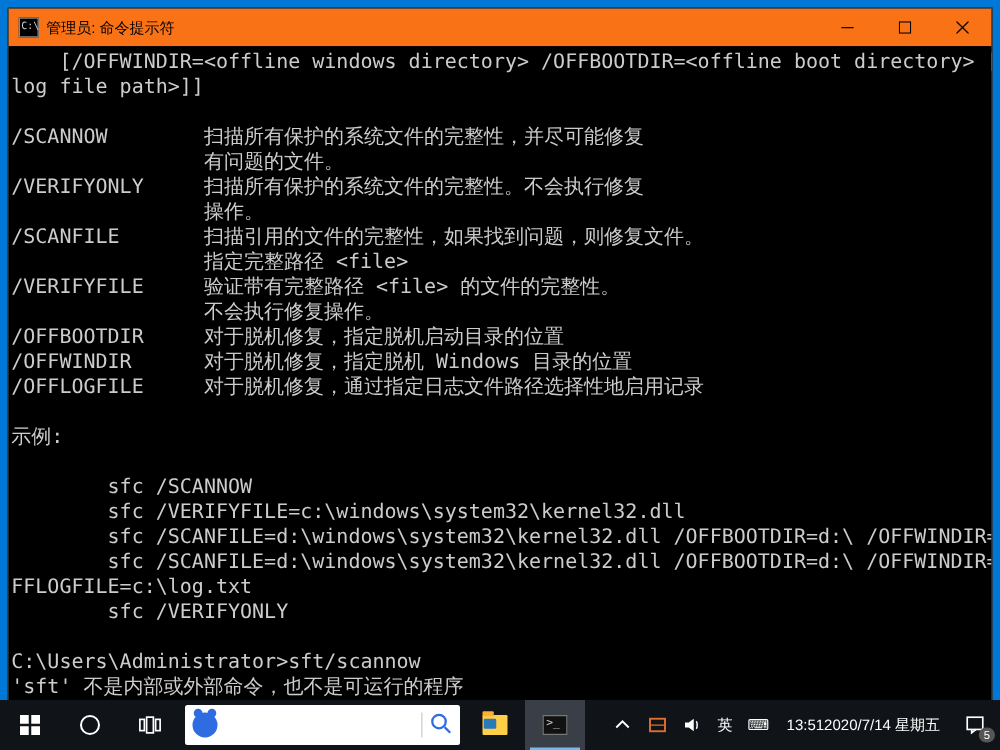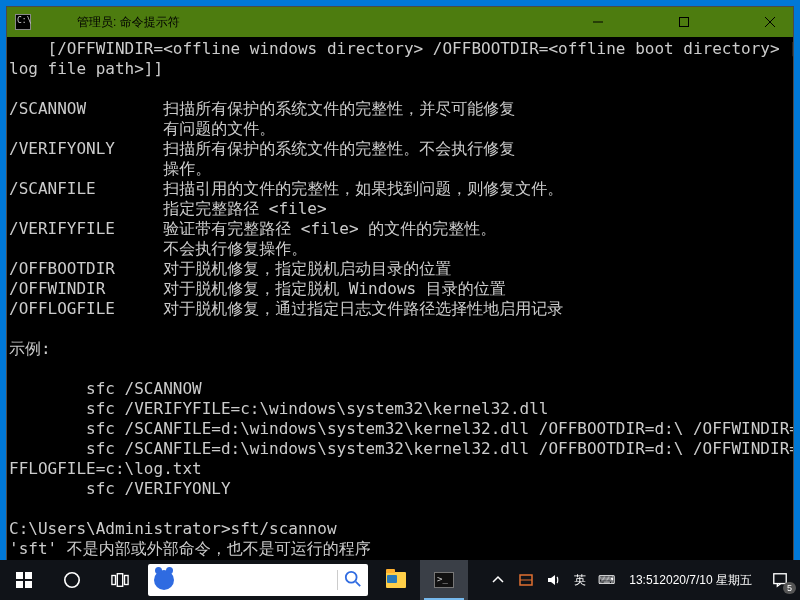--- a/index.html
+++ b/index.html
@@ -1,18 +1,18 @@
 <!DOCTYPE html>
 <html><head>
 <meta charset="utf-8">
 <style>
   * { margin:0; padding:0; box-sizing:border-box; }
   html,body { width:800px; height:600px; overflow:hidden; font-family:"Segoe UI","Microsoft YaHei",sans-serif; background:#0078d7; }
   .window { position:absolute; left:6px; top:6px; width:788px; height:556px; background:#000; border:1px solid #4a4a4a; display:flex; flex-direction:column; }
-  .titlebar { height:30px; background:#4d7c0f; display:flex; align-items:center;gap:40px; }
+  .titlebar { height:30px; background:#f97316; display:flex; align-items:center; }
   .titlebar .icon { width:16px; height:16px; margin:0 6px 0 8px; background:#000; border:1px solid #888; position:relative; }
   .titlebar .icon::after { content:"C:\\"; color:#ccc; font:8px/1 monospace; position:absolute; top:2px; left:1px; }
   .titlebar .title { flex:1; font-size:12px; color:#000; }
   .winbtn { width:46px; height:30px; display:flex; align-items:center; justify-content:center; font-size:12px; color:#000; }
   .winbtn svg { width:10px; height:10px; }
   .terminal { flex:1; background:#000; color:#ccc; font:16px/20px "NSimSun","SimSun","Consolas",monospace; padding:2px 2px; white-space:pre; overflow:hidden; }
   
   .taskbar { position:absolute; left:0; bottom:0; width:800px; height:40px; background:#101318; display:flex; align-items:center; color:#fff; font-size:12px; }
   .tb-btn { width:48px; height:40px; display:flex; align-items:center; justify-content:center; }
   .tb-btn svg { width:18px; height:18px; }
@@ -147,21 +147,21 @@
     <div class="tray-item">
       <svg viewBox="0 0 16 16" fill="#fff">
           <path d="M2 6h3l4-3v10l-4-3H2z"></path>
           <path d="M11 5c1 1 1 5 0 6" fill="none" stroke="#fff" stroke-width="1.2"></path>
         </svg>
     </div>
     <div class="tray-item">英</div>
     <div class="tray-item">⌨</div>
     <div class="clock">
       <span>13:51</span>
-      <span>2020/7/10 星期五</span>
+      <span>2020/7/14 星期五</span>
     </div>
     <div class="tray-item notif">
       <svg viewBox="0 0 18 18" fill="none" stroke="#fff" stroke-width="1.5">
           <rect x="2" y="2" width="14" height="11"></rect>
           <path d="M6 13 L6 16 L10 13"></path>
         </svg>
       <span class="badge">5</span>
     </div>
   </div>
 </div>

